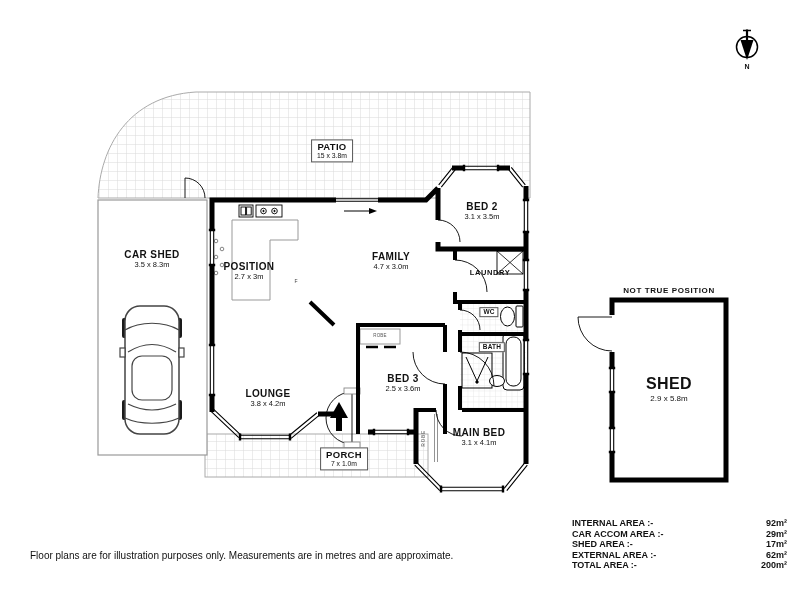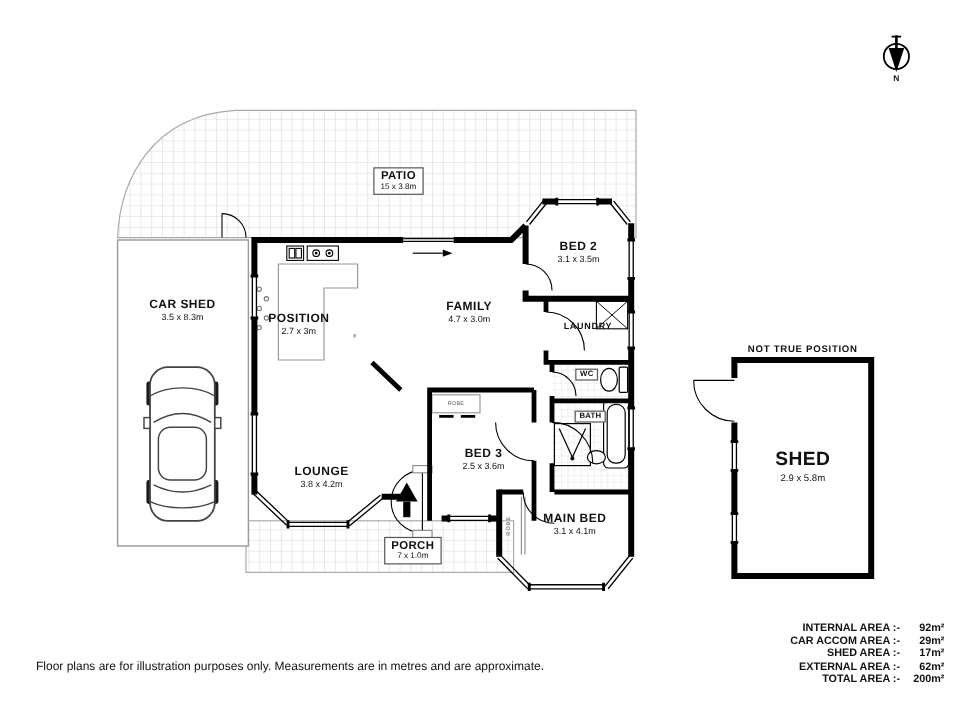--- a/index.html
+++ b/index.html
@@ -15,21 +15,21 @@
   .smallbox{background:#fff;border:1px solid #555;padding:0 3px;}
   .smallbox .rn{font-size:6.5px;letter-spacing:.2px;}
   .mid .rn{font-size:7.5px;letter-spacing:.6px;}
   .tiny{font-size:4.5px;color:#555;letter-spacing:.2px;}
   .vert{transform:translate(-50%,-50%) rotate(-90deg);}
   .title{position:absolute;left:32px;top:36px;font-size:13px;font-weight:bold;letter-spacing:.2px;}
   .ntp{font-size:8px;font-weight:bold;letter-spacing:.6px;}
   .north-n{position:absolute;transform:translate(-50%,-50%);font-size:7px;font-weight:bold;}
   .areas{position:absolute;right:13px;top:518px;width:215px;font-size:9px;font-weight:bold;}
   .arow{display:flex;line-height:10.6px;}
-  .alab{flex:1;text-align:right;}
+  .alab{flex:1;text-align:left;}
   .aval{width:37px;text-align:right;}
   .disclaimer{position:absolute;left:30px;top:550px;font-size:10px;}
   .flabel{position:absolute;transform:translate(-50%,-50%);font-size:5px;color:#444;}
 </style>
 </head>
 <body>
 
 <div class="stage">
 
   <svg width="800" height="600" viewBox="0 0 800 600">

